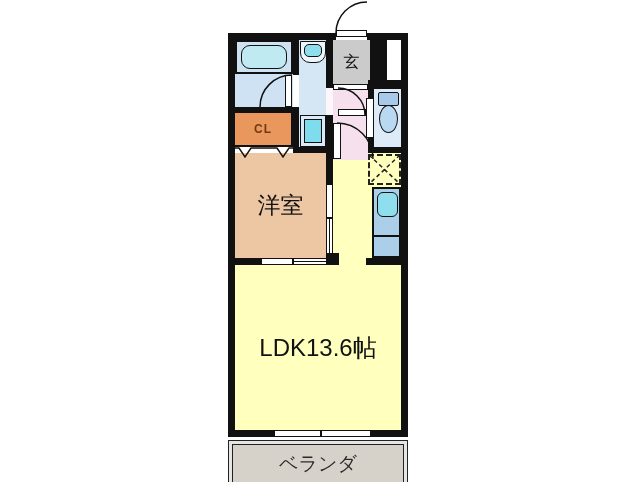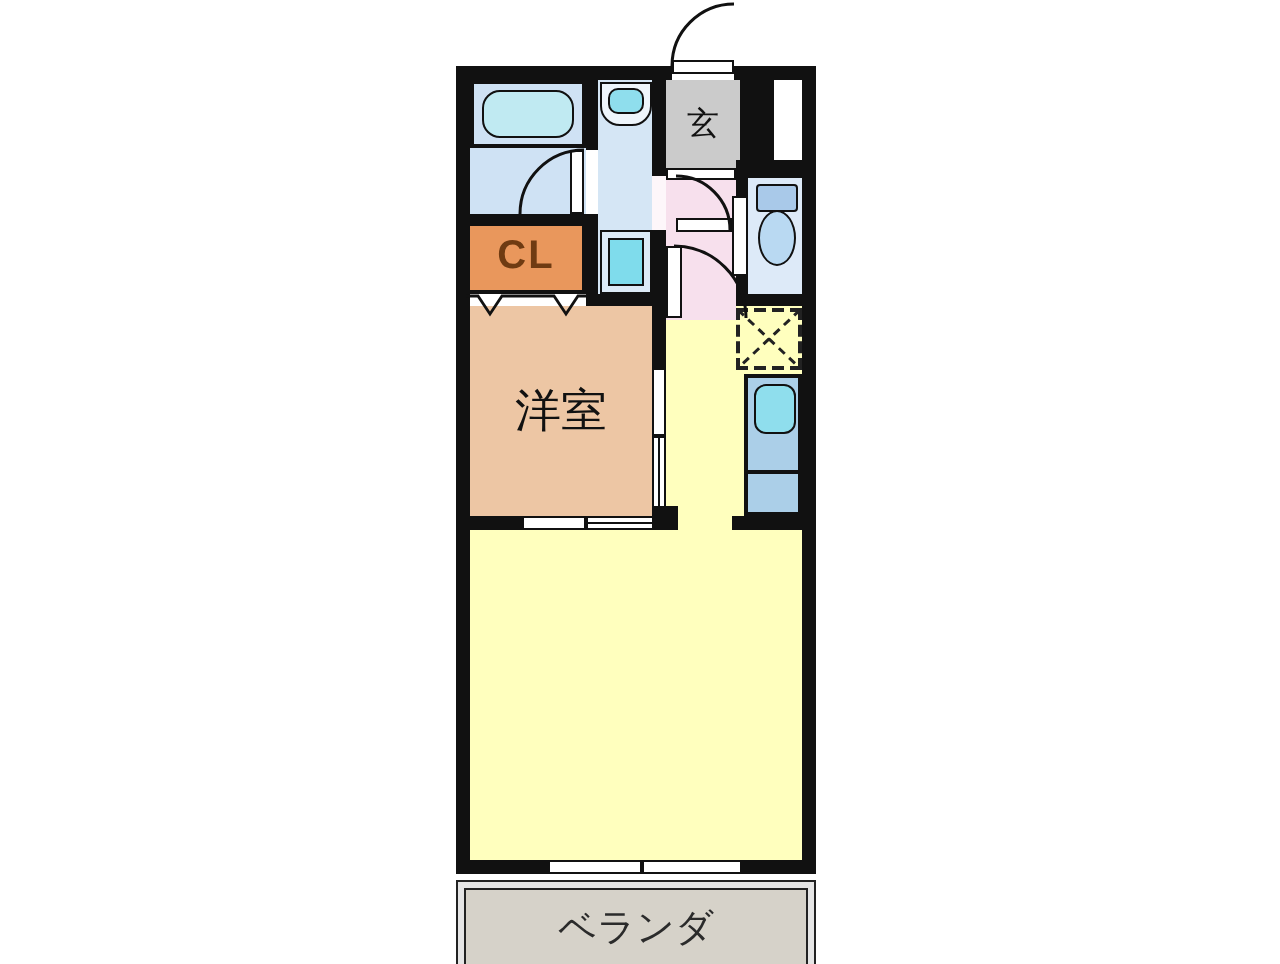--- a/index.html
+++ b/index.html
@@ -76,21 +76,21 @@
   .win .tick{position:absolute;left:45px;top:0;width:1.5px;height:100%;background:var(--wall,#111);}
   
   .veranda{left:228px;top:440px;width:180px;height:48px;border:1.5px solid #222;background:#e5e5e5;z-index:2;}
   .veranda-in{position:absolute;left:3px;top:3px;right:3px;bottom:3px;background:var(--veranda,#d6d2c9);border:1px solid #222;
     display:flex;align-items:center;justify-content:center;}
   
   .overlay{position:absolute;left:0;top:0;z-index:5;pointer-events:none;}
   
   .lbl{z-index:6;display:flex;align-items:center;justify-content:center;color:#111;}
   .lbl-genkan{left:333px;top:40px;width:37px;height:44px;font-size:16px;}
-  .lbl-cl{left:233px;top:110px;width:60px;height:37px;font-size:20px;font-weight:600;letter-spacing:1px;color:var(--closet-text,#6f3b12);}
+  .lbl-cl{left:233px;top:110px;width:60px;height:37px;font-size:12px;font-weight:600;letter-spacing:1px;color:var(--closet-text,#6f3b12);}
   .lbl-west{left:235px;top:153px;width:91px;height:105px;flex-direction:column;font-size:23px;line-height:1.15;}
   .lbl-ldk{left:235px;top:265px;width:166px;height:165px;font-size:24px;}
   .lbl-veranda{font-size:19px;color:#2b2b2b;}
 </style>
 </head>
 <body>
 
 <div class="canvas">
 
   <div class="abs room r-ldk"></div>
@@ -169,14 +169,15 @@
     <path d="M337,123 A36,36 0 0 1 373,159" fill="none" stroke="#111" stroke-width="1.5"></path>
     <path d="M369,155 L400,184 M400,155 L369,184" fill="none" stroke="#222" stroke-width="1.5" stroke-dasharray="4,3"></path>
     <path d="M233,148 H239 L245,157 L251,148 H277 L283,157 L289,148 H293" fill="none" stroke="#111" stroke-width="1.4"></path>
   </svg>
 
   <div class="abs lbl lbl-genkan">玄</div>
   <div class="abs lbl lbl-cl">CL</div>
   <div class="abs lbl lbl-west">
     <span>洋室</span>
   </div>
+  <div class="abs lbl lbl-ldk">LDK13.6帖</div>
 
 </div>
 
 </body></html>

